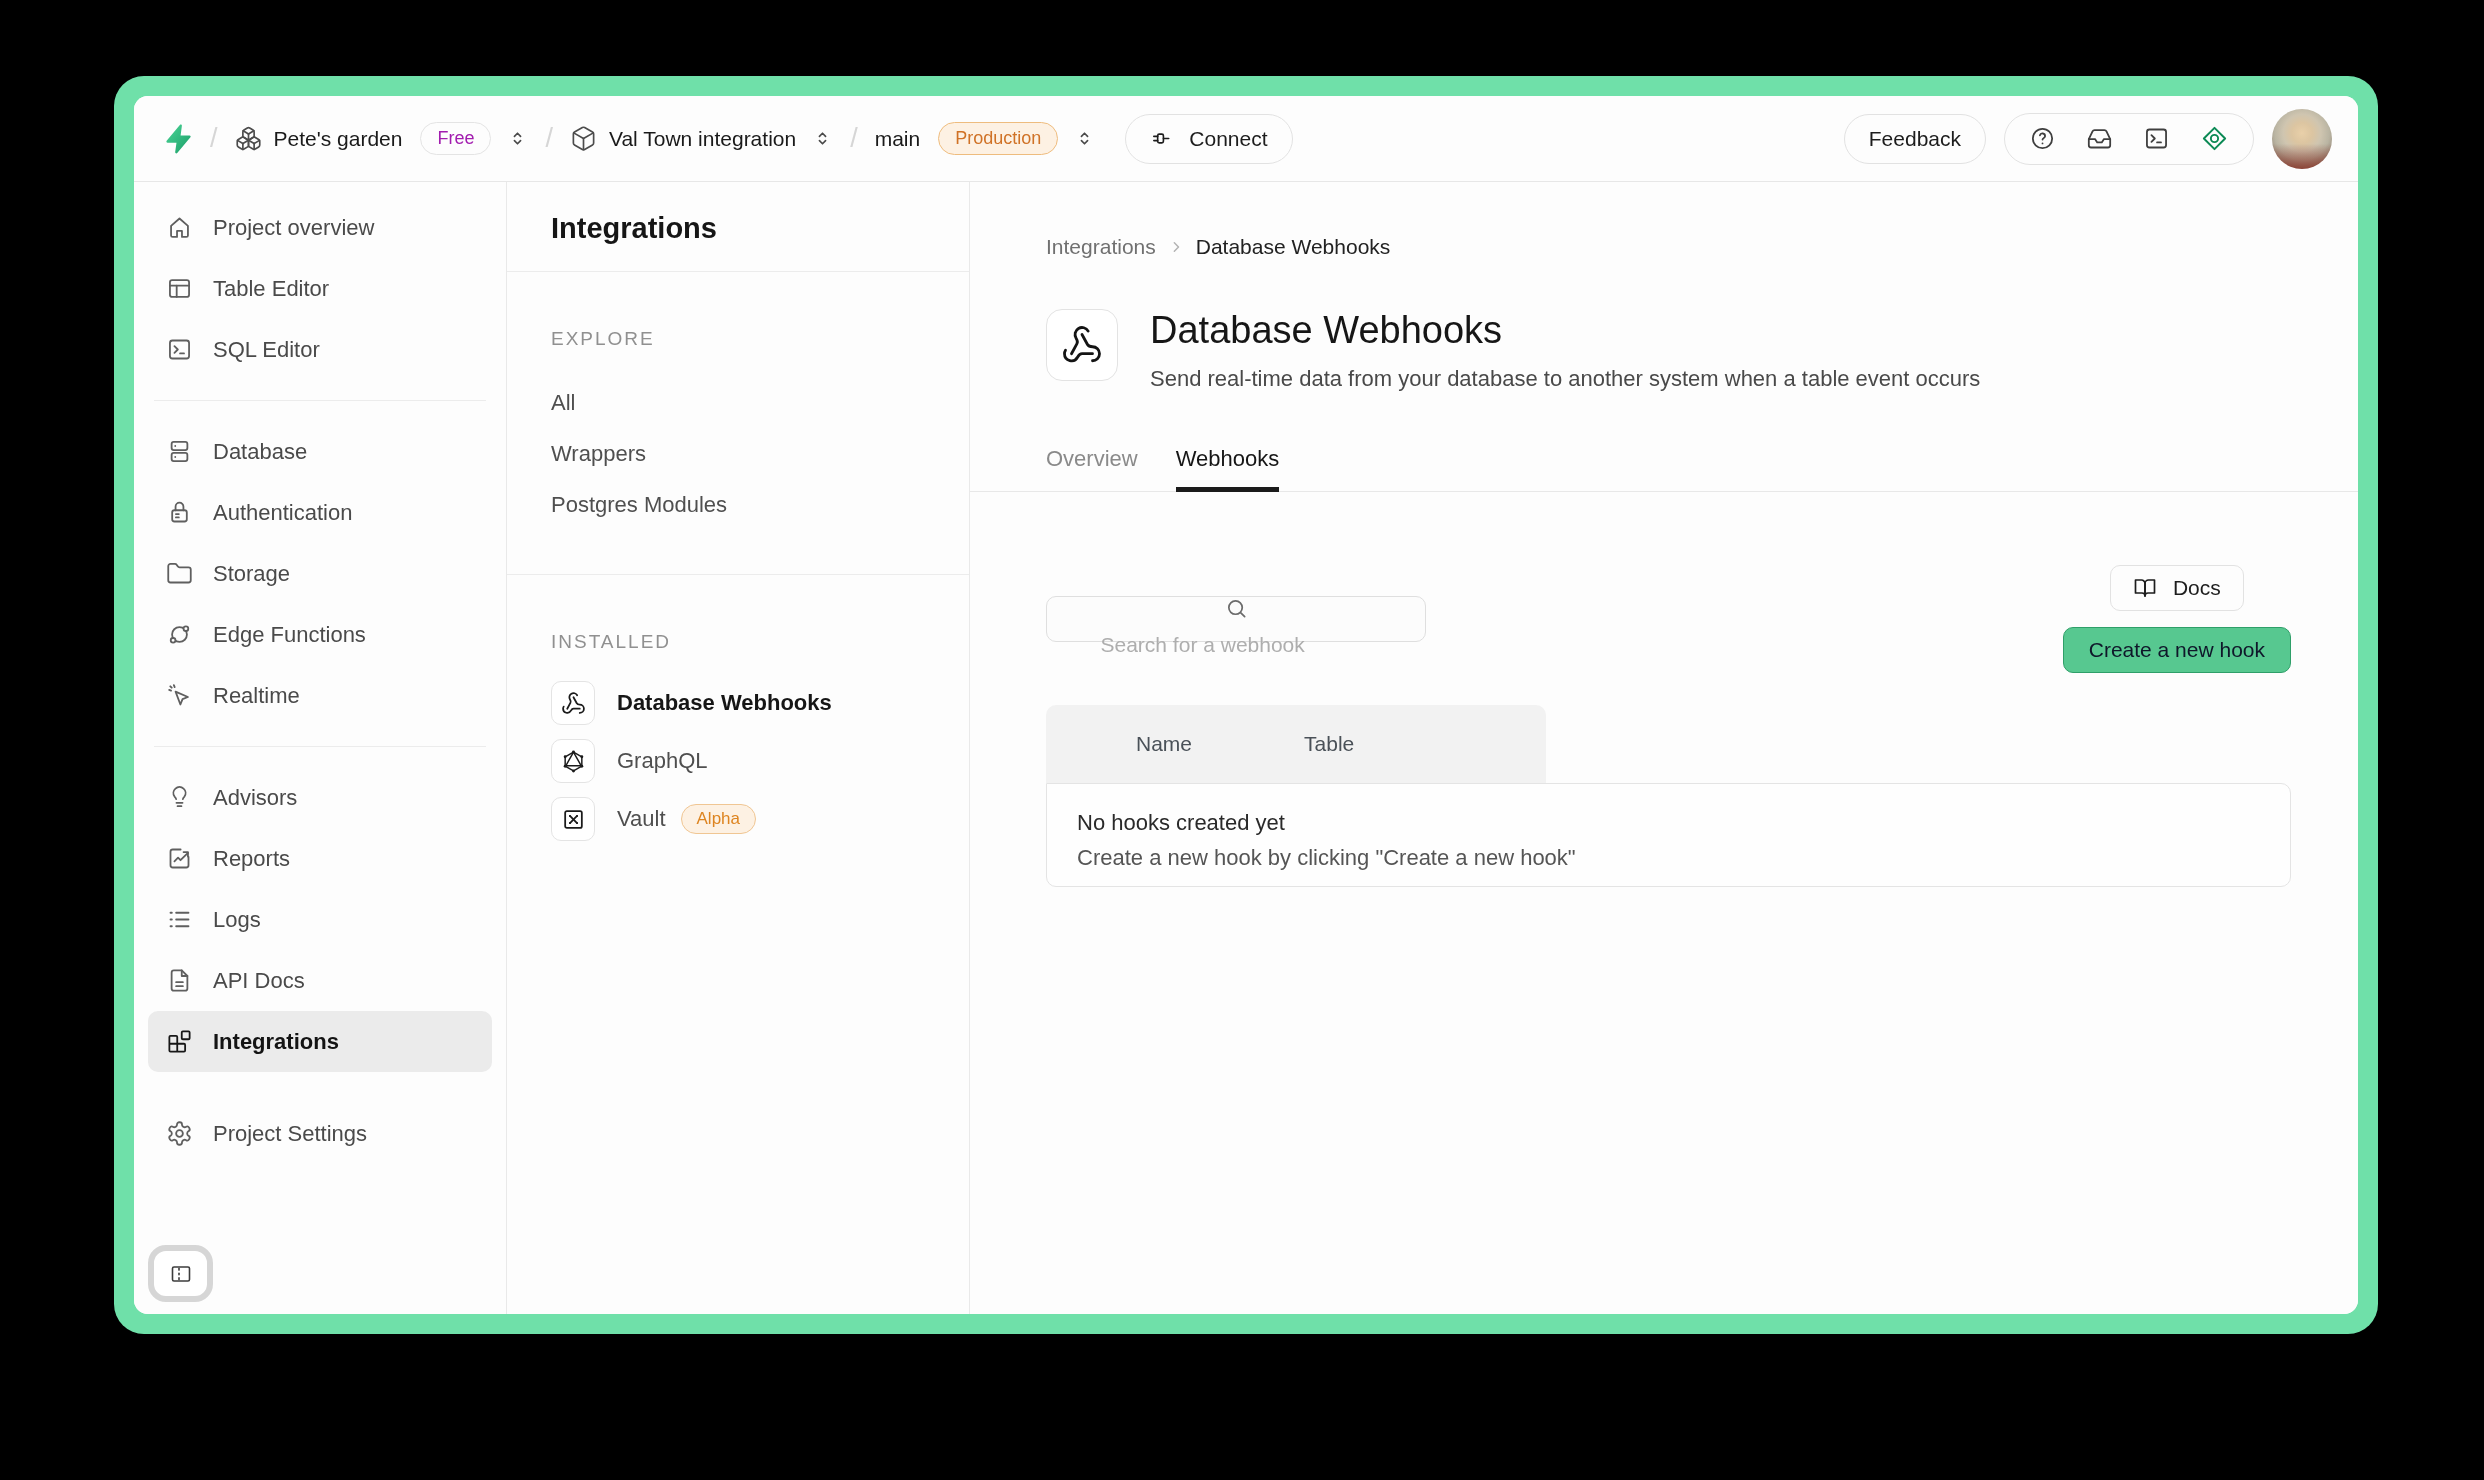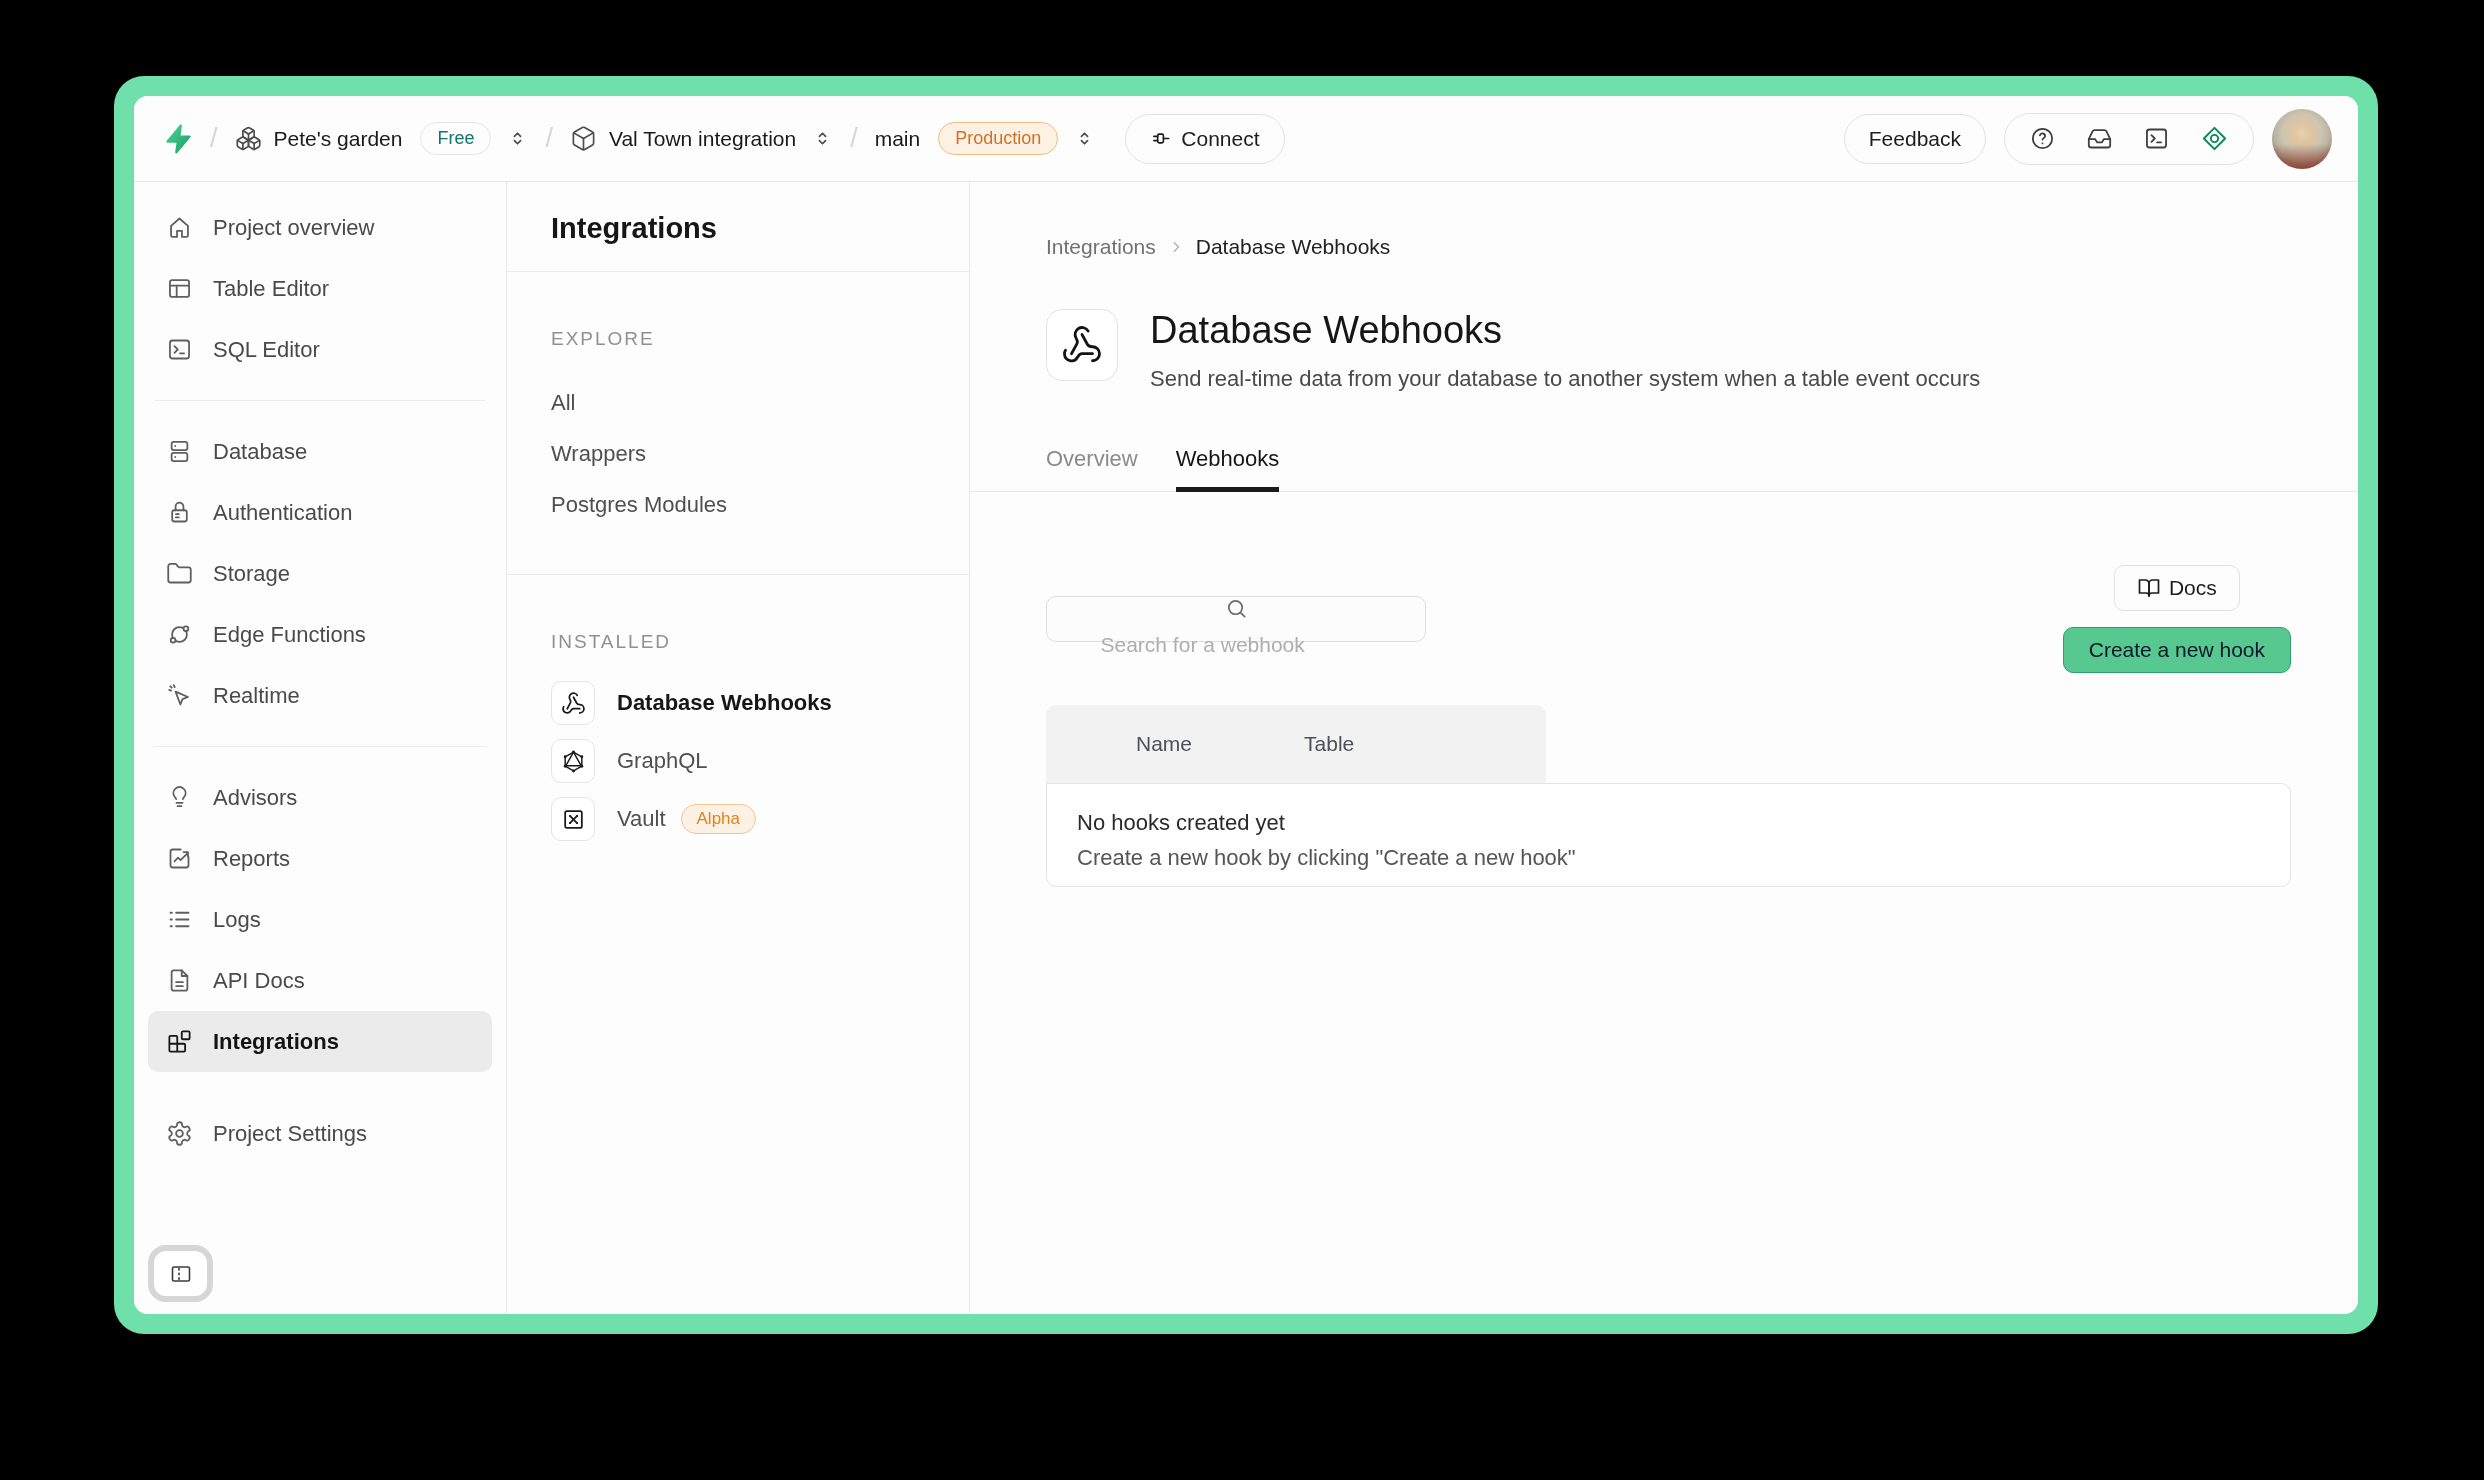--- a/index.html
+++ b/index.html
@@ -21,26 +21,26 @@
   .app-header {
     height:86px; flex:0 0 86px; display:flex; align-items:center;
     padding:0 26px 0 28px; border-bottom:1px solid #e7e7e7; background:#fdfdfd;
   }
   .hdr-left { display:flex; align-items:center; }
   .slash { color:#d6d6d6; font-size:27px; font-weight:300; margin:0 17px; }
   .crumb-ico { color:#4c4c4c; display:flex; margin-right:12px; }
   .crumb-name { font-size:21px; color:#1a1a1a; font-weight:500; white-space:nowrap; }
   .pill-badge {
     font-size:18px; padding:5px 16px; border-radius:999px; margin-left:18px;
-    border:1px solid #e4e4e4; background:#fdfdfd; color:#0f766e; white-space:nowrap;
+    border:1px solid #e4e4e4; background:#fdfdfd; color:#a21caf; white-space:nowrap;
   }
   .pill-badge.prod { background:#fdf1e3; border-color:#eebc7e; color:#d07226; }
   .chev-updown { color:#4a4a4a; display:flex; margin-left:16px; cursor:pointer; }
   .btn {
-    display:inline-flex; align-items:center; gap:8px; cursor:pointer;
+    display:inline-flex; align-items:center; gap:16px; cursor:pointer;
     border:1px solid #e2e2e2; background:#fdfdfd; color:#1d1d1d;
     font-size:21px; font-family:inherit; border-radius:999px; height:50px; padding:0 24px;
     white-space:nowrap;
   }
   .btn-connect { margin-left:30px; }
   .hdr-spacer { flex:1; }
   .icon-pill {
     display:flex; align-items:center; height:52px; border:1px solid #e2e2e2;
     border-radius:999px; padding:0 24px; gap:30px; margin-left:18px;
   }

